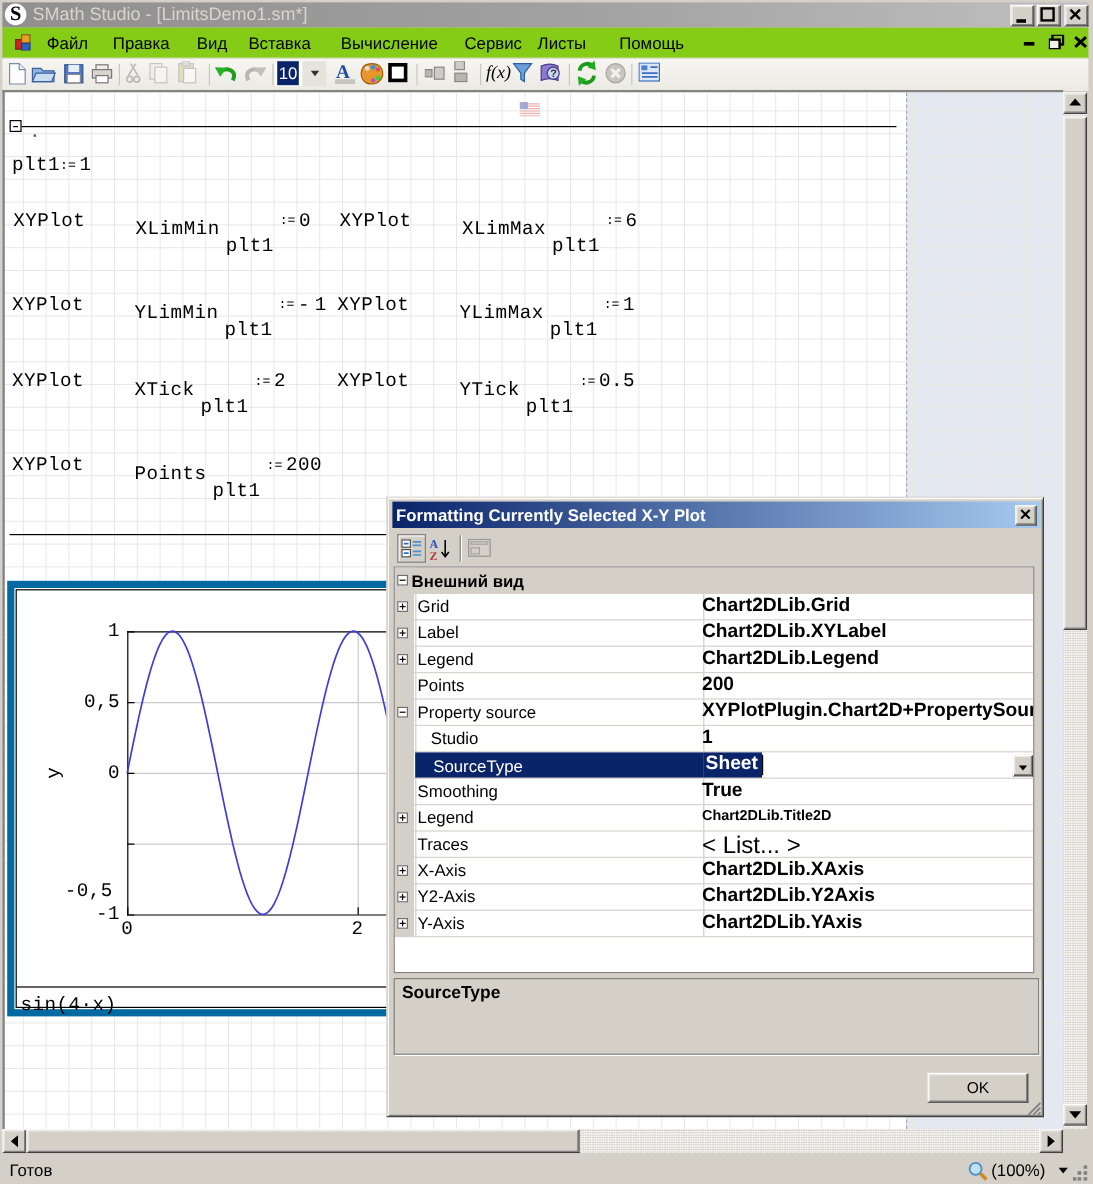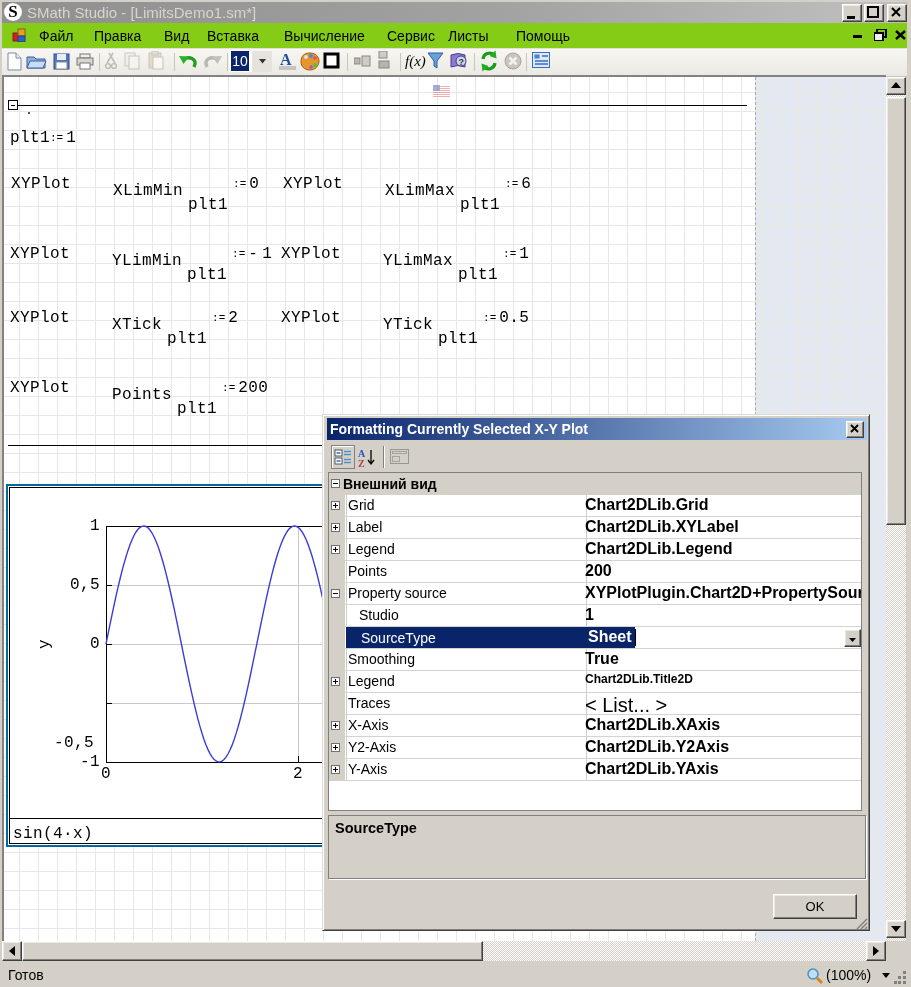--- a/index.html
+++ b/index.html
@@ -230,21 +230,21 @@
 <div class="fx" style="left:283px;top:177px"><span>XYPlot</span><span class="s1">XLimMax</span><span class="s2">plt1</span><span class="asn" style="margin-left:5px">:=</span><span>6</span></div>
 
 <div class="fx" style="left:10px;top:247px"><span>XYPlot</span><span class="s1">YLimMin</span><span class="s2">plt1</span><span class="asn" style="margin-left:5px">:=</span><span>-</span><span style="margin-left:4px">1</span></div>
 <div class="fx" style="left:281px;top:247px"><span>XYPlot</span><span class="s1">YLimMax</span><span class="s2">plt1</span><span class="asn" style="margin-left:5px">:=</span><span>1</span></div>
 
 <div class="fx" style="left:10px;top:311px"><span>XYPlot</span><span class="s1">XTick</span><span class="s2">plt1</span><span class="asn" style="margin-left:5px">:=</span><span>2</span></div>
 <div class="fx" style="left:281px;top:311px"><span>XYPlot</span><span class="s1">YTick</span><span class="s2">plt1</span><span class="asn" style="margin-left:5px">:=</span><span>0.5</span></div>
 
 <div class="fx" style="left:10px;top:381px"><span>XYPlot</span><span class="s1">Points</span><span class="s2">plt1</span><span class="asn" style="margin-left:5px">:=</span><span>200</span></div>
 
-<div class="abs" style="left:6px;top:484px;width:441px;height:363px;border:2px solid #0369a1;background:#fff">
+<div class="abs" style="left:6px;top:484px;width:441px;height:363px;border:6px solid #0369a1;background:#fff">
   <div style="position:absolute;left:1px;top:1px;right:1px;bottom:1px;border:1px solid #000"></div>
   <div style="position:absolute;left:2px;top:332px;right:2px;height:1px;background:#000"></div>
   <div class="fx" style="left:5px;top:341px;letter-spacing:0.4px">sin(4·x)</div>
 </div>
 <svg class="abs" style="left:9px;top:487px" width="436" height="328">
   <g stroke="#c9c9c9" stroke-width="1">
     <line x1="97" y1="98.5" x2="436" y2="98.5"></line>
     <line x1="97" y1="157.5" x2="436" y2="157.5"></line>
     <line x1="97" y1="216.5" x2="436" y2="216.5"></line>
     <line x1="289.5" y1="39" x2="289.5" y2="275"></line>

